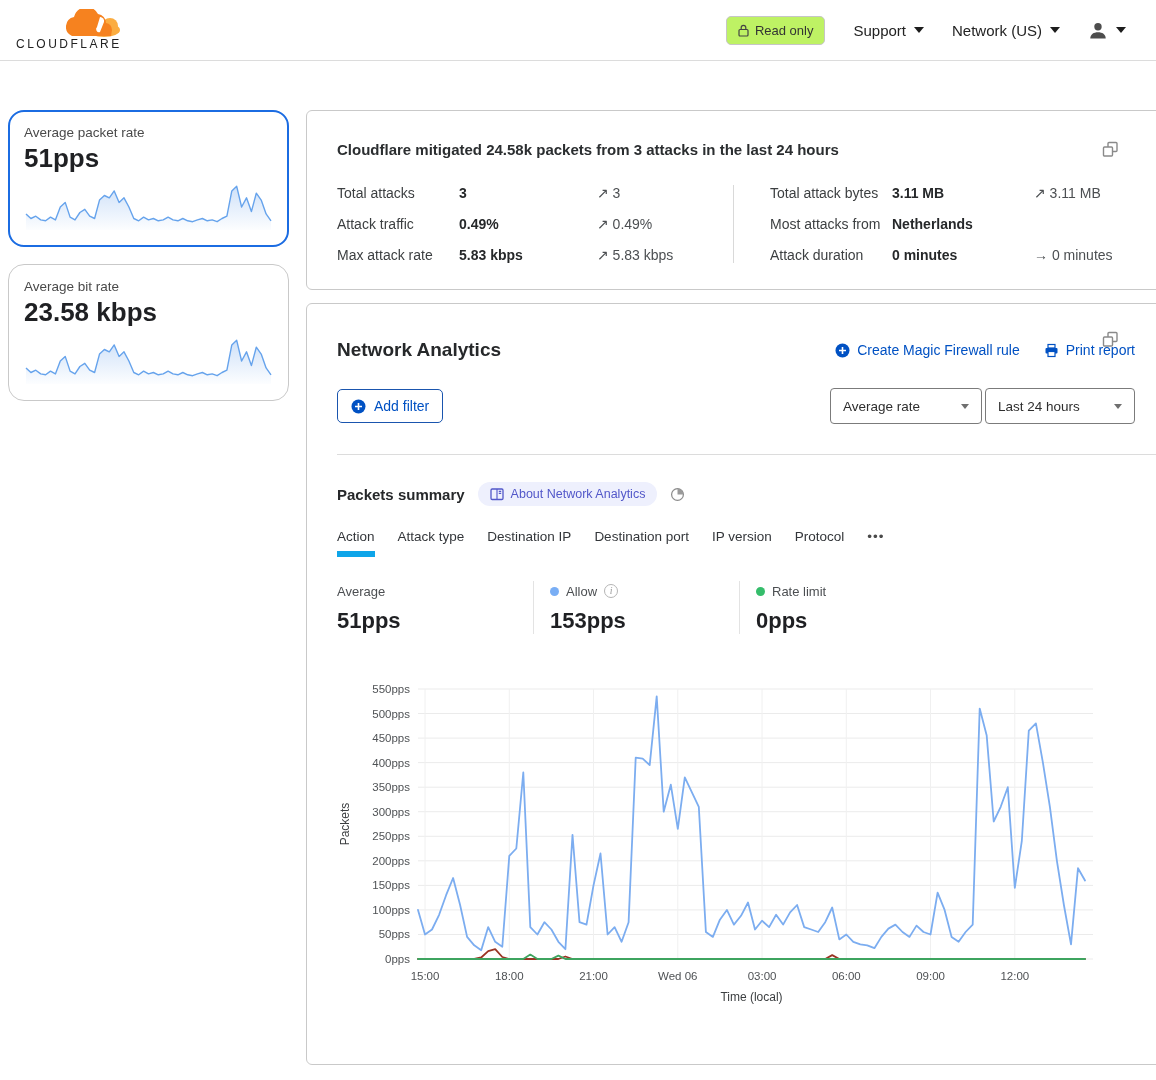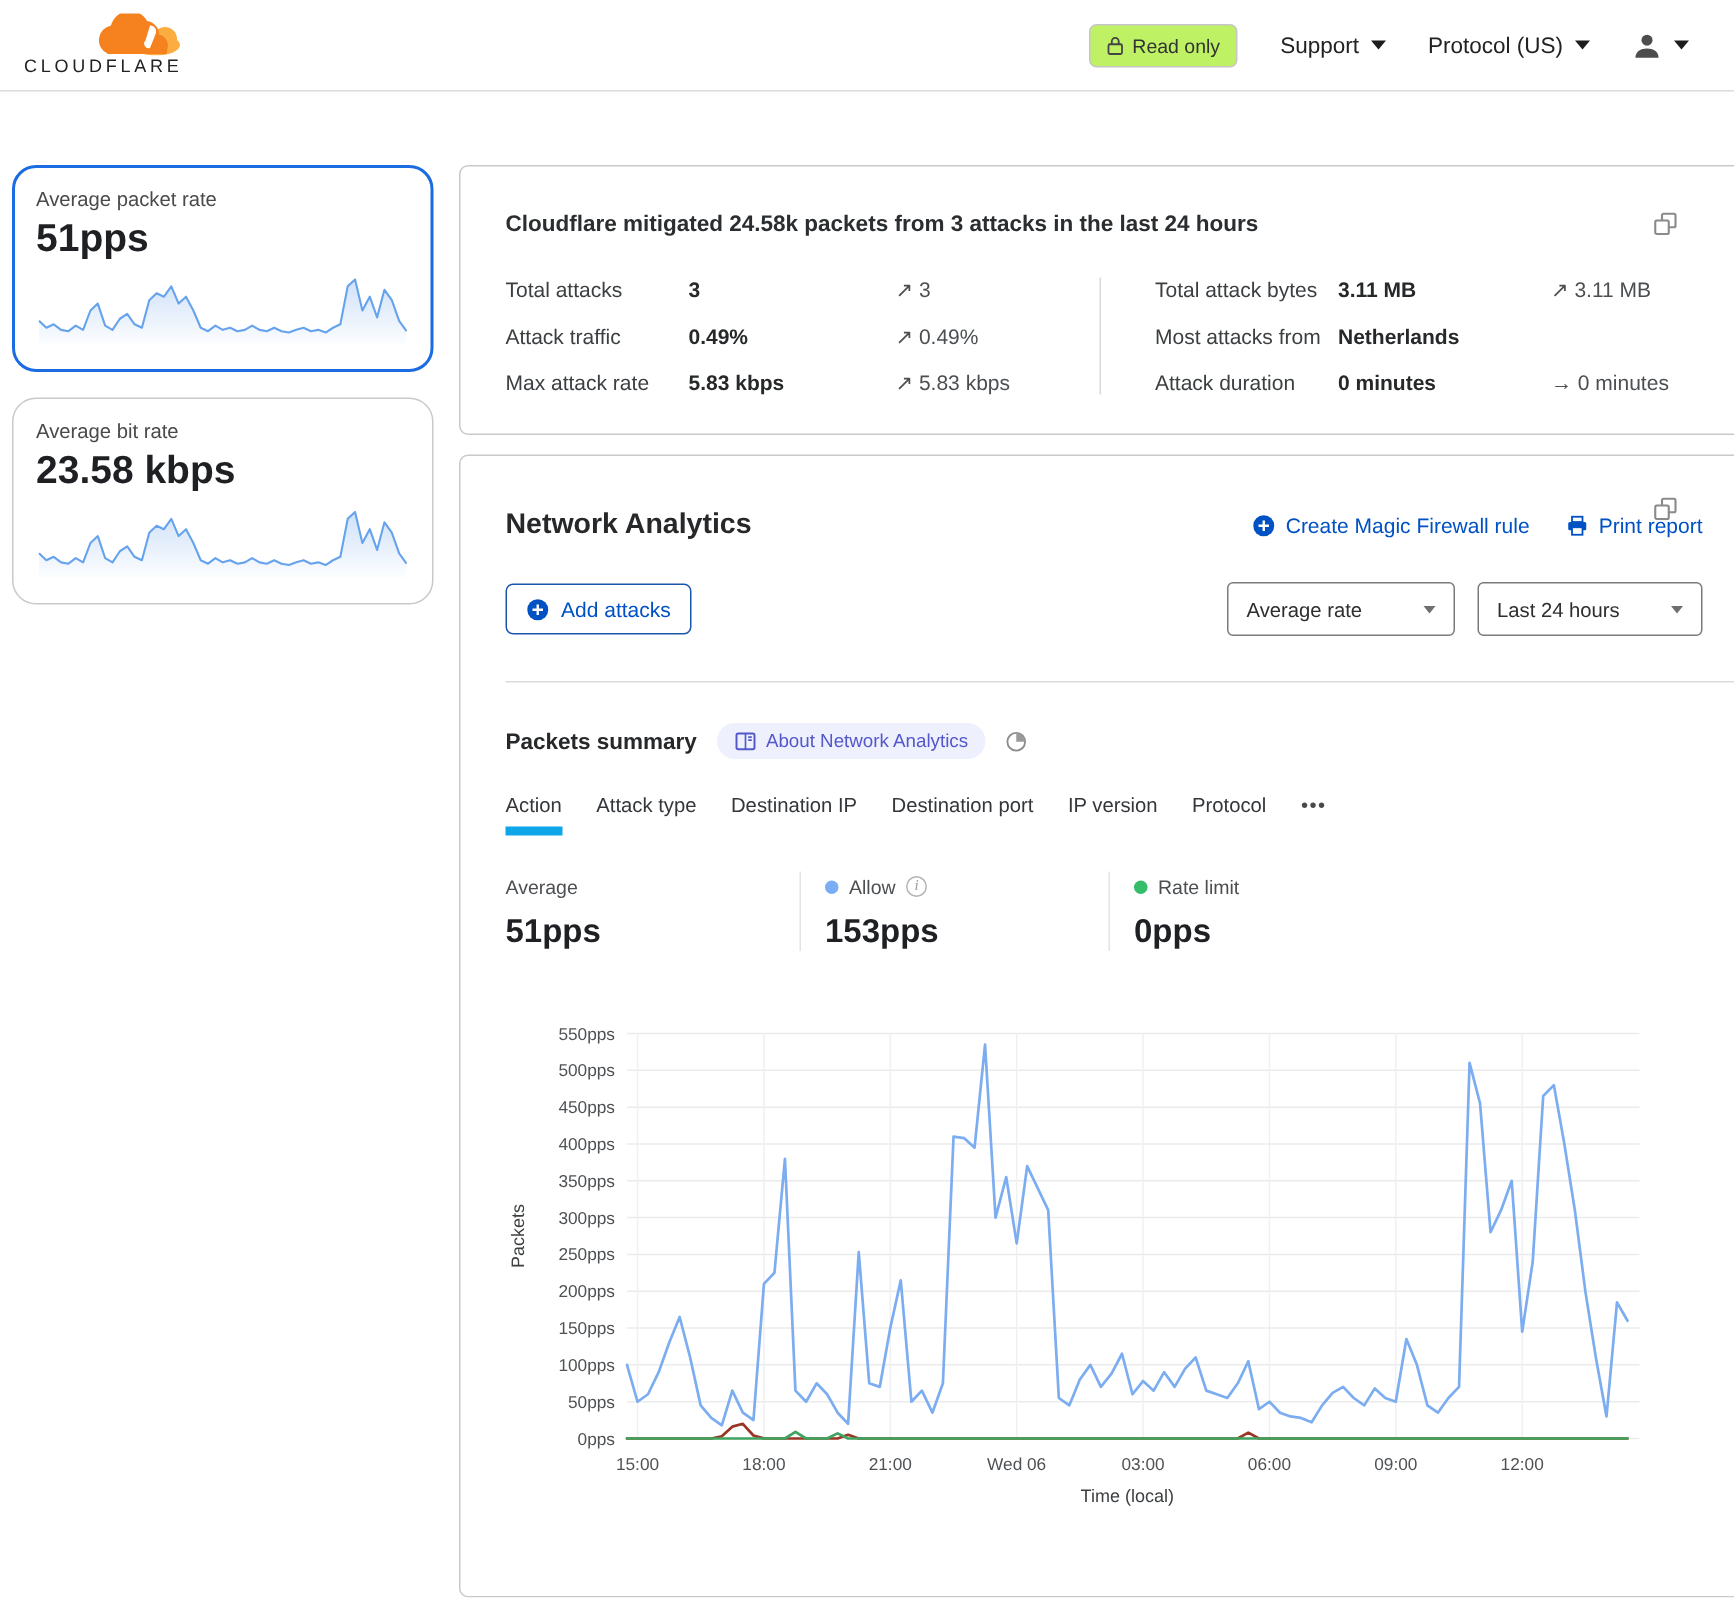--- a/index.html
+++ b/index.html
@@ -47,21 +47,21 @@
   
   .analytics-card { height:762px; }
   .analytics-head { padding:35px 30px 0; }
   .analytics-title-row { display:flex; justify-content:space-between; align-items:center; width:798px; }
   .analytics-title { font-size:19px; font-weight:700; color:#26282a; }
   .head-links { display:flex; gap:24px; }
   .link { display:flex; align-items:center; gap:7px; color:#0051c3; font-size:14px; cursor:pointer; }
   .filter-row { display:flex; justify-content:space-between; align-items:center; margin-top:27px; width:798px; }
   .add-filter-btn { display:flex; align-items:center; gap:8px; background:#fff; color:#0051c3;
     border:1px solid #1a55ae; border-radius:5px; padding:8px 13px; font-size:14px; cursor:pointer; }
-  .selects { display:flex; gap:15px; }
+  .selects { display:flex; gap:3px; }
   .select { display:flex; align-items:center; justify-content:space-between; border:1px solid #7b7b7b;
     border-radius:4px; height:36px; padding:0 12px; font-size:13.5px; color:#2e2e2e; cursor:pointer; background:#fff; }
   .select .caret { border-top-color:#6f6f6f; border-left-width:4.5px; border-right-width:4.5px; border-top-width:5.5px; }
   .select-metric { width:152px; }
   .select-range { width:150px; }
   .section-divider { border-top:1px solid #dcdcdc; margin-top:30px; }
 
   
   .packets-head { padding:27px 30px 0; }
   .packets-title-row { display:flex; align-items:center; gap:13px; }
@@ -108,21 +108,21 @@
         <rect x="1" y="5.5" width="9" height="6.5" rx="1" fill="none" stroke="#444" stroke-width="1.2"></rect>
         <path d="M3.2 5.5 V3.6 a2.3 2.3 0 0 1 4.6 0 V5.5" fill="none" stroke="#444" stroke-width="1.2"></path>
       </svg>
       <span>Read only</span>
     </div>
     <div class="menu-item">
       <span>Support</span>
       <span class="caret"></span>
     </div>
     <div class="menu-item">
-      <span>Protocol (US)</span>
+      <span>Network (US)</span>
       <span class="caret"></span>
     </div>
     <div class="menu-item">
       <svg width="20" height="19" viewBox="0 0 20 19">
         <circle cx="10" cy="5.8" r="3.7" fill="#4d4d4d"></circle>
         <path d="M2.3 17.5 c0-4.2 3.5-6.2 7.7-6.2 s7.7 2 7.7 6.2 z" fill="#4d4d4d"></path>
       </svg>
       <span class="caret"></span>
     </div>
   </div>
@@ -218,21 +218,21 @@
               <span>Print report</span>
             </span>
           </div>
         </div>
         <div class="filter-row">
           <button class="add-filter-btn">
             <svg width="15" height="15" viewBox="0 0 15 15">
               <circle cx="7.5" cy="7.5" r="7" fill="#0051c3"></circle>
               <path d="M7.5 4 v7 M4 7.5 h7" stroke="#fff" stroke-width="1.6"></path>
             </svg>
-            <span>Add attacks</span>
+            <span>Add filter</span>
           </button>
           <div class="selects">
             <div class="select select-metric">
               <span>Average rate</span>
               <span class="caret"></span>
             </div>
             <div class="select select-range">
               <span>Last 24 hours</span>
               <span class="caret"></span>
             </div>

